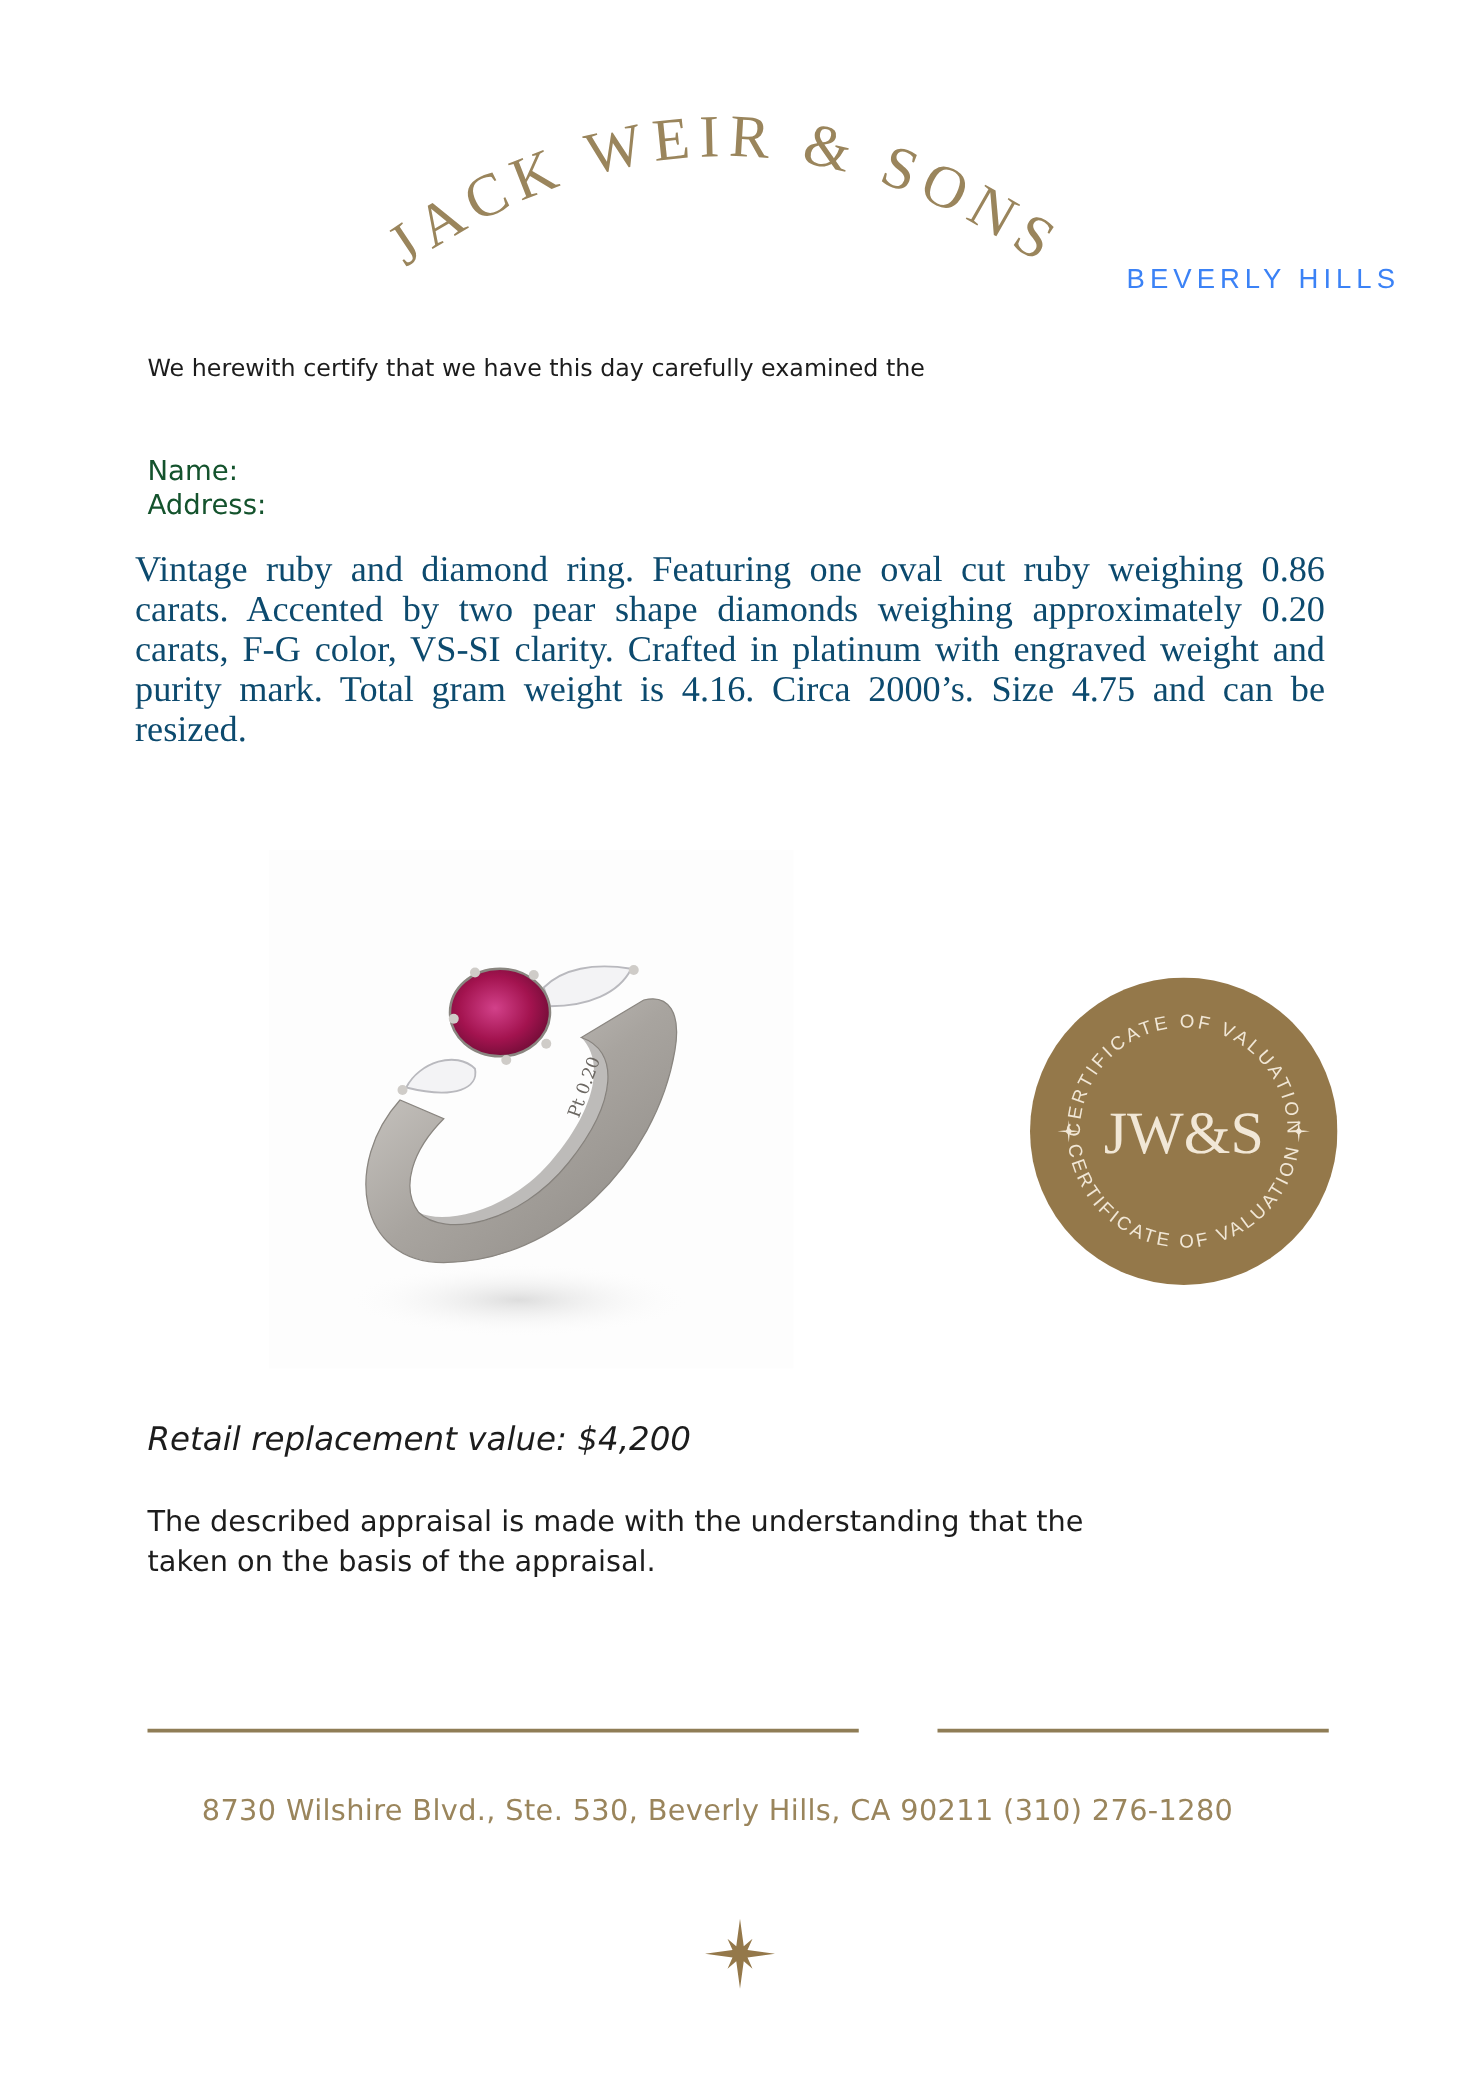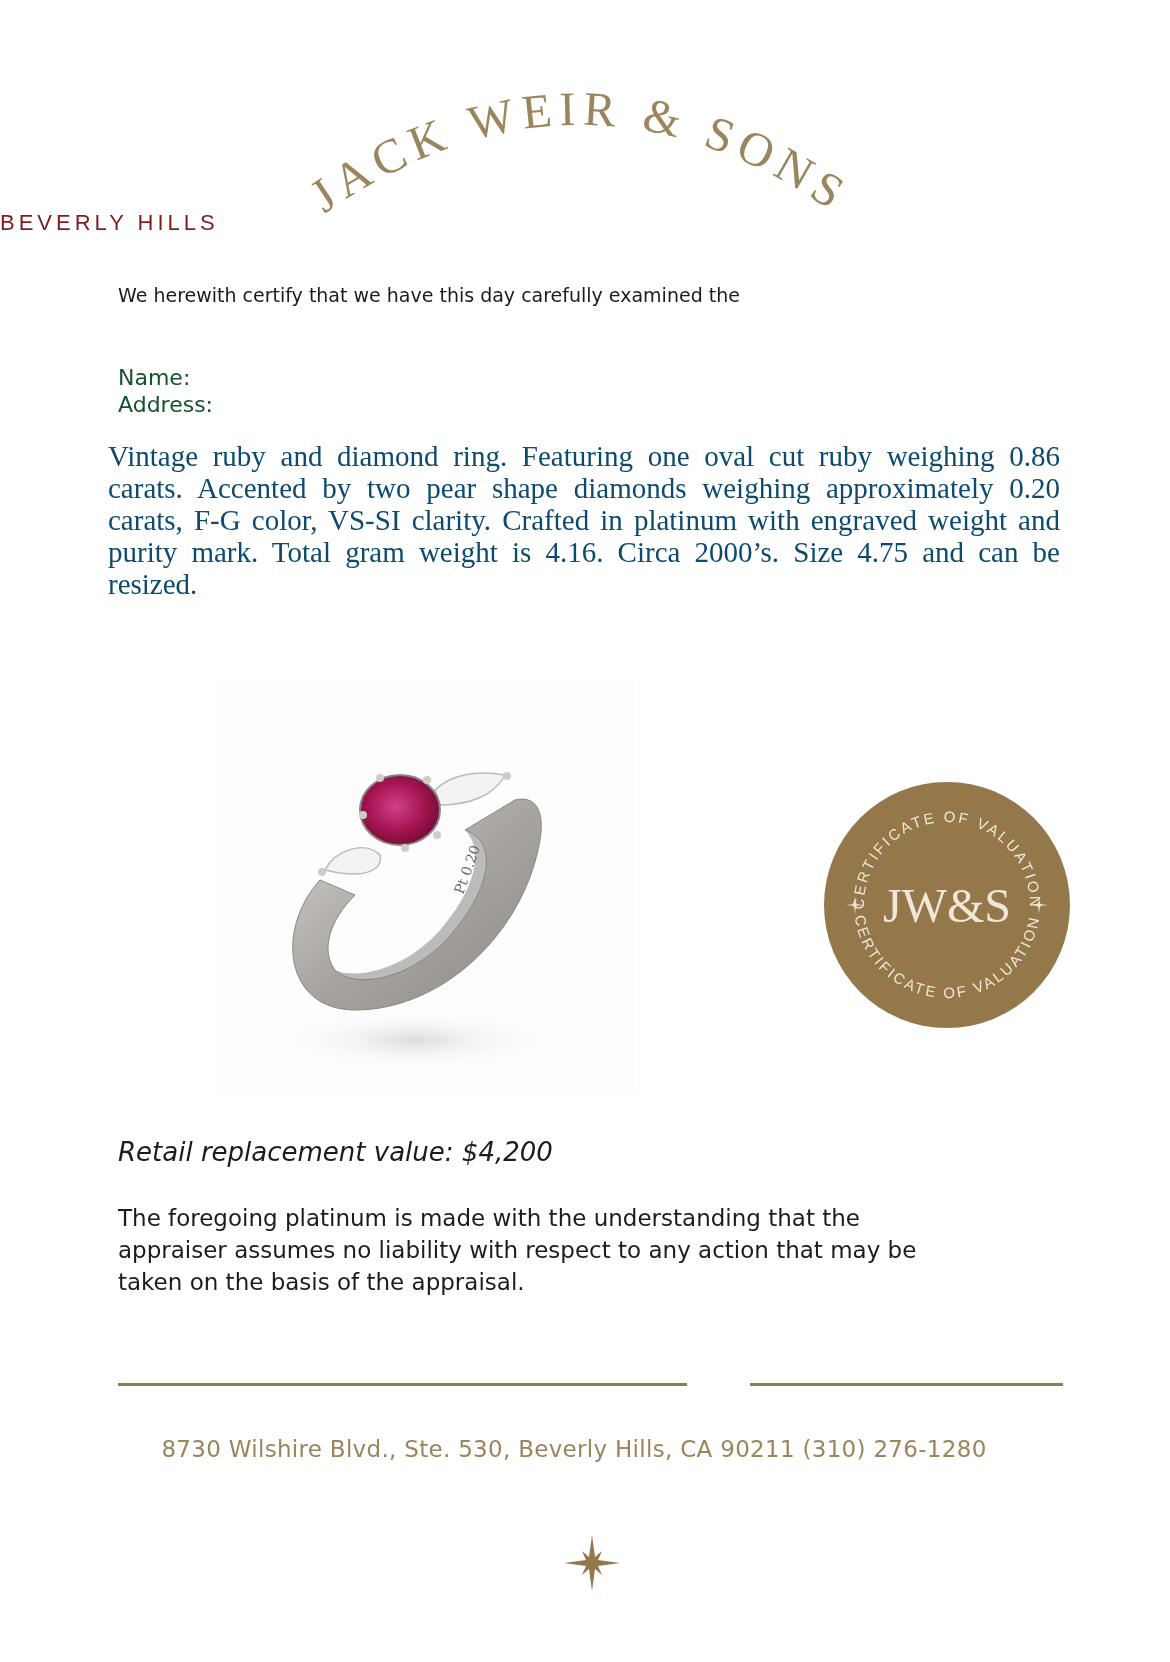--- a/index.html
+++ b/index.html
@@ -2,22 +2,22 @@
 <html><head>
 <meta charset="utf-8">
 <style>
   html, body { margin: 0; padding: 0; background: #ffffff; }
   body { width: 1170px; height: 1662px; position: relative; overflow: hidden;
          font-family: "DejaVu Sans", sans-serif; color: #1a1a1a; }
   .abs { position: absolute; }
 
   
   #logo-arc { left: 300px; top: 70px; width: 560px; height: 160px; }
-  #logo-sub { left: 0; width: 1120px; top: 210px; text-align: left;
-              color: #7f1d1d; font-size: 22px; letter-spacing: 4px;
+  #logo-sub { left: 0; width: 1120px; top: 210px; text-align: right;
+              color: #3b82f6; font-size: 22px; letter-spacing: 4px;
               font-family: "Liberation Sans", sans-serif; }
 
   
   .intro { left: 118px; top: 281px; width: 760px; font-size: 19px; line-height: 28px; color: #1c1c1c; }
   .field { left: 118px; font-size: 22px; line-height: 28px; color: #14532d; }
 
   
   .desc { left: 108px; top: 440px; width: 952px; font-size: 29px; line-height: 32px;
           text-align: justify; color: #0c4a6e; font-family: Liberation Serif, serif; }
 
@@ -122,22 +122,21 @@
     <path d="M 212 123 L 215 120 L 218 123 L 215 126 Z M 215 114 L 216 123 L 215 132 L 214 123 Z M 206 123 L 215 122 L 224 123 L 215 124 Z" fill="#f1e7d6"></path>
   </g>
 </svg>
 
 <div class="abs value">
   <span>Retail replacement value:</span>
   <span>$4,200</span>
 </div>
 
 <div class="abs disclaimer">
-  <div>The foregoing platinum is made with the understanding that the</div>
-  <div>appraiser assumes no liability with respect to any action that may be</div>
+  <div>The described appraisal is made with the understanding that the</div>
   <div>taken on the basis of the appraisal.</div>
 </div>
 
 <div id="sig-left" class="abs sig-line"></div>
 <div id="sig-right" class="abs sig-line"></div>
 
 <div class="abs footer-address">8730 Wilshire Blvd., Ste. 530, Beverly Hills, CA 90211 (310) 276-1280</div>
 
 <svg id="star" class="abs" viewBox="0 0 60 60">
   <path d="M30 2 L33 24 L40 18 L36 27 L58 30 L36 33 L40 42 L33 36 L30 58 L27 36 L20 42 L24 33 L2 30 L24 27 L20 18 L27 24 Z" fill="#94784a"></path>

